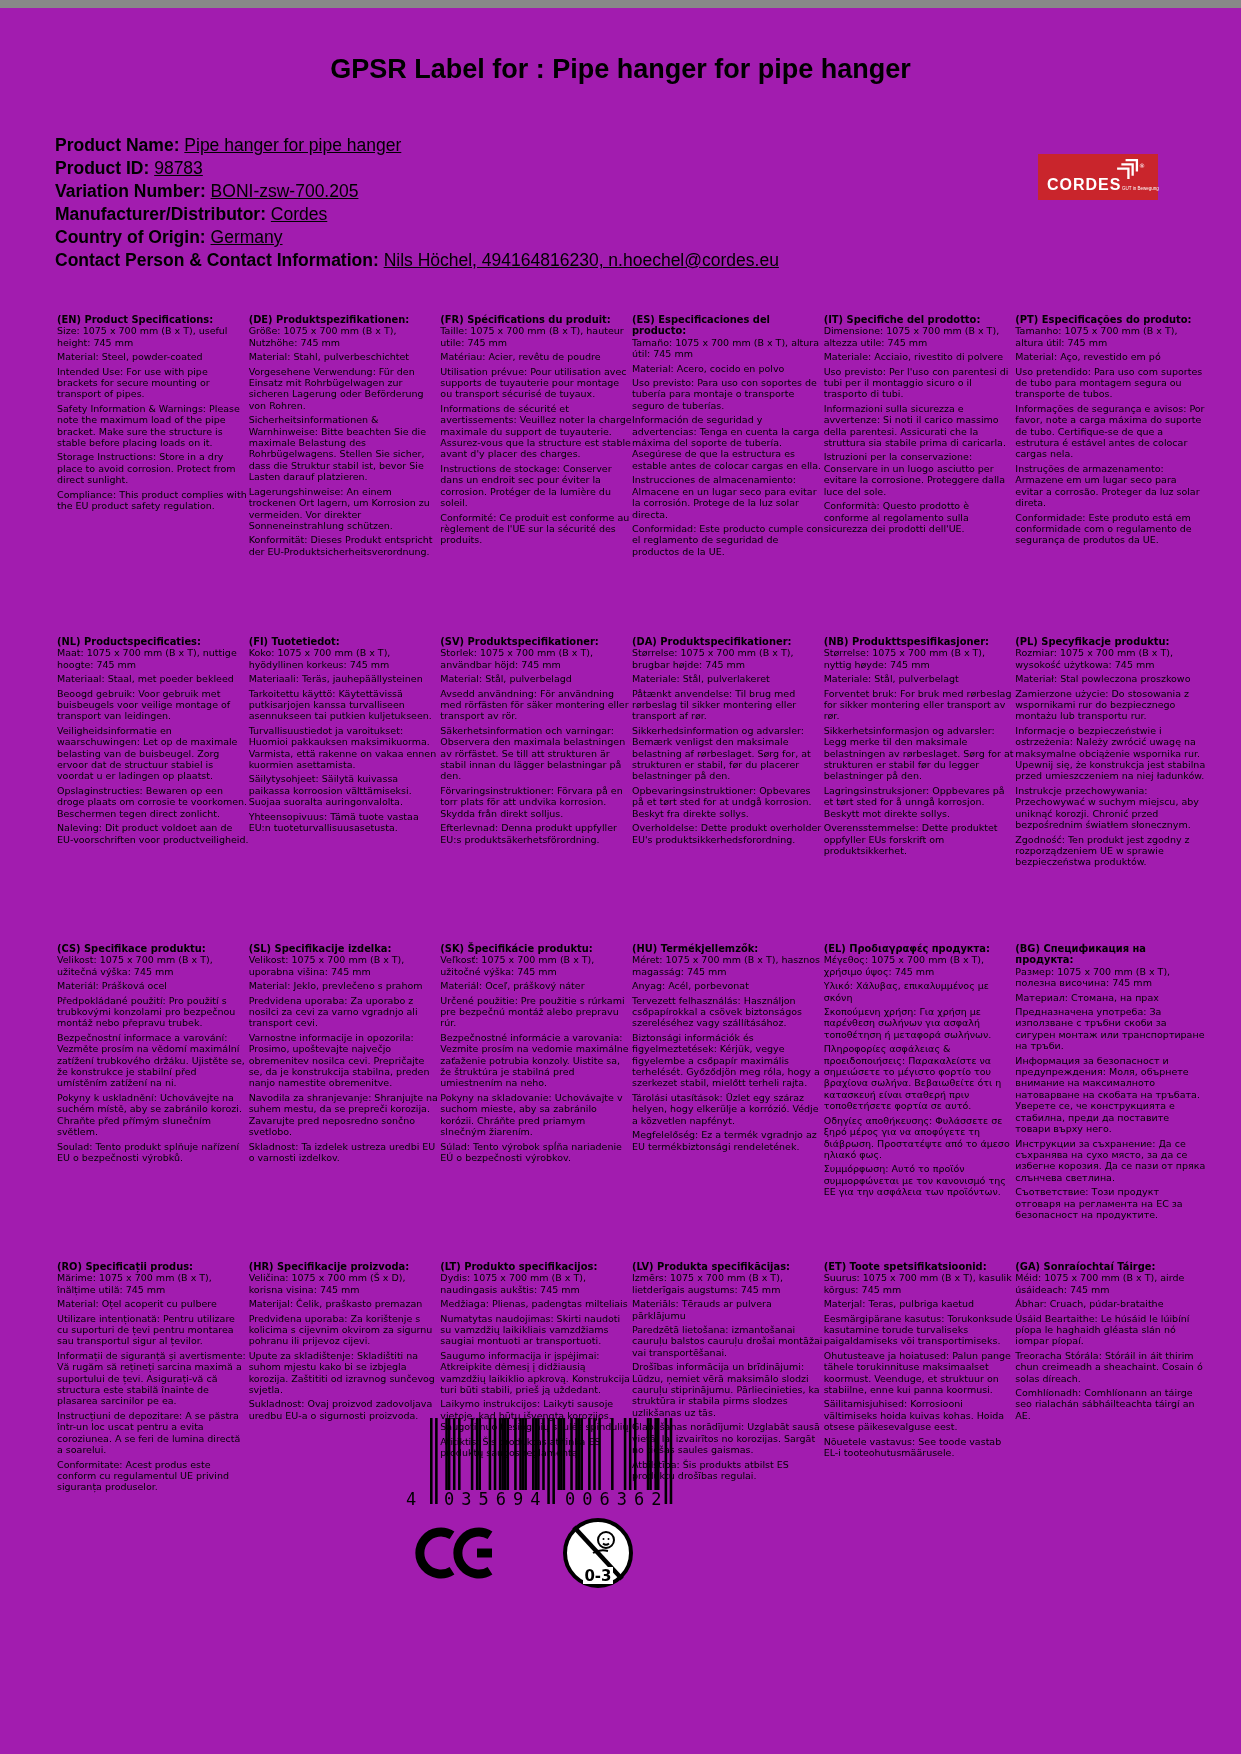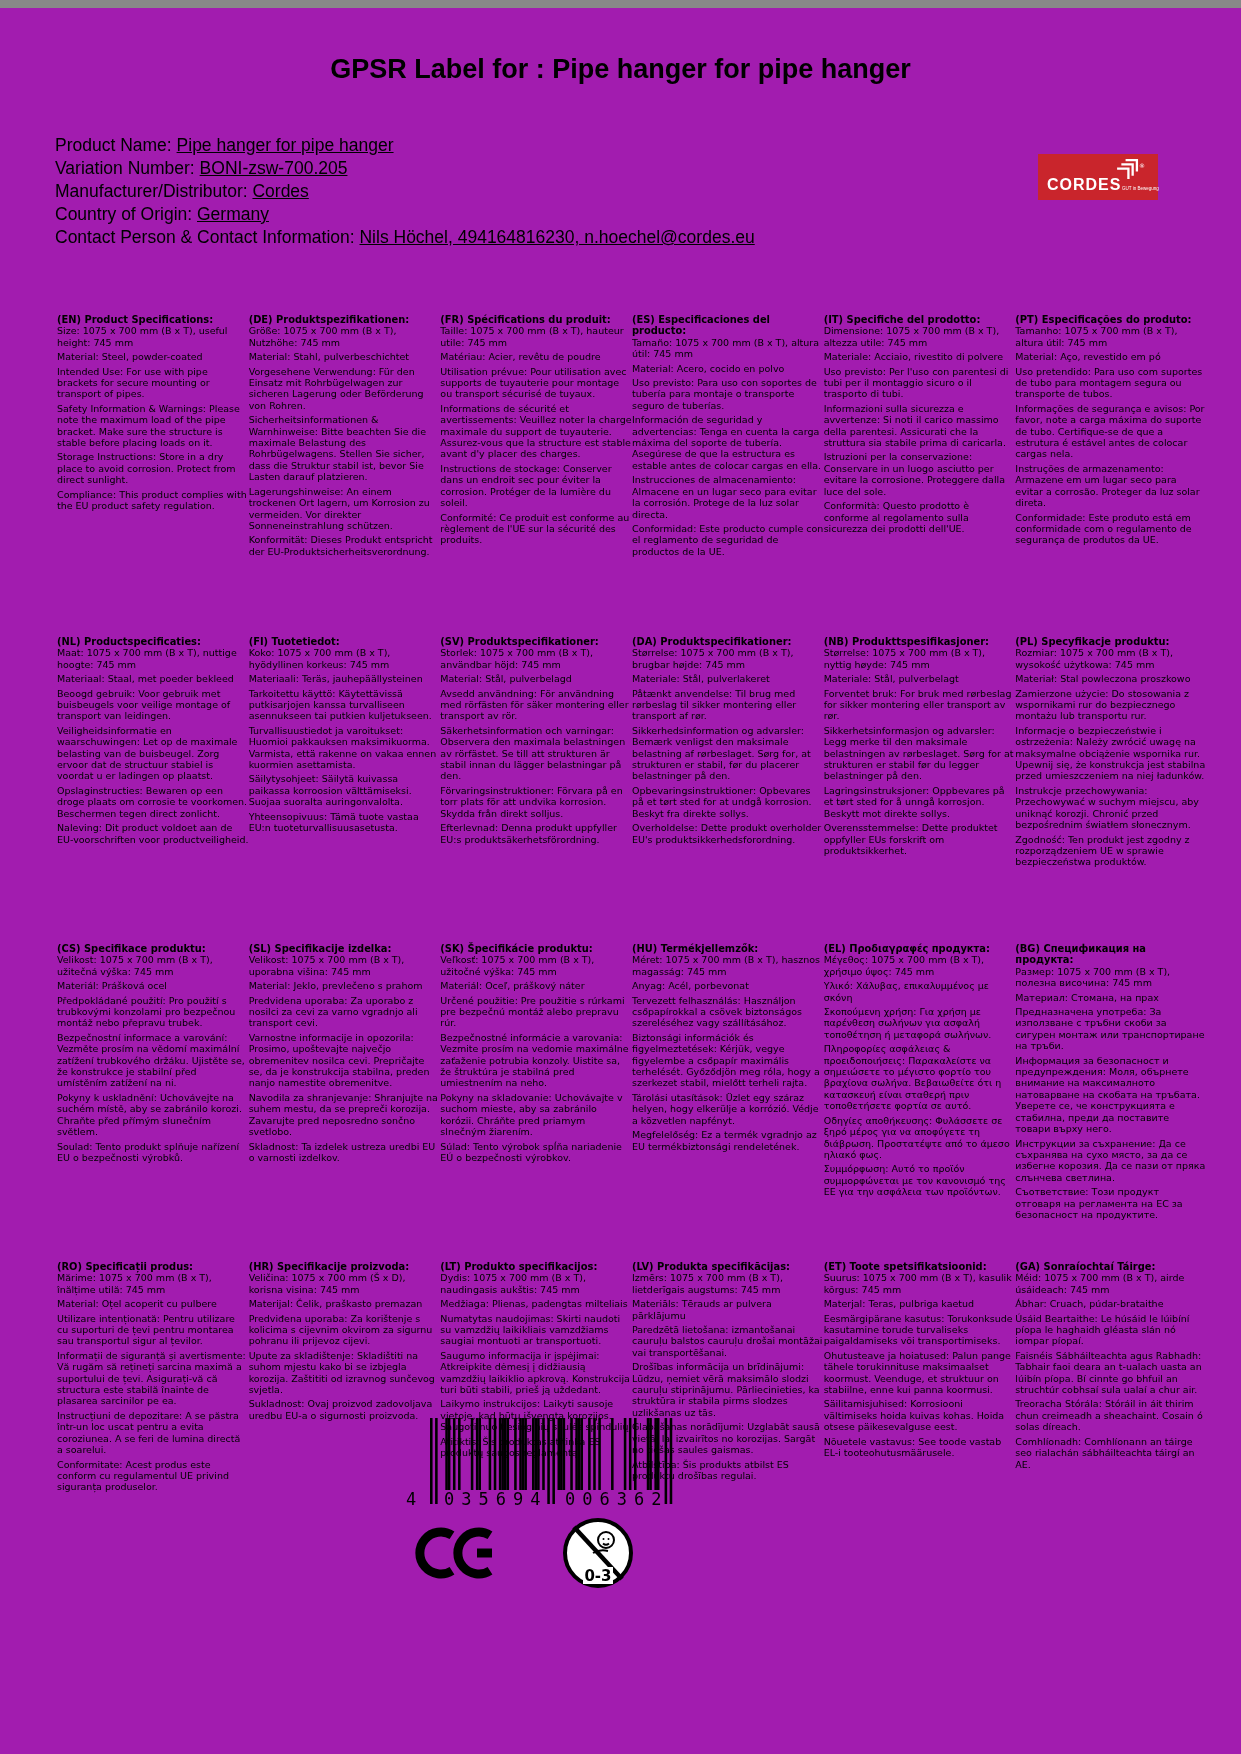--- a/index.html
+++ b/index.html
@@ -3,21 +3,21 @@
 <meta charset="utf-8">
 <style>
   html,body{margin:0;padding:0;background:#888;}
   .page{position:relative;width:1241px;height:1754px;background:#a21caf;color:#000;
         font-family:"DejaVu Sans",sans-serif;overflow:hidden;margin:8px auto;}
   .title{position:absolute;top:46px;left:0;width:100%;text-align:center;
          font-family:"Liberation Sans",sans-serif;font-weight:bold;font-size:27px;}
   
   .info{position:absolute;left:55px;top:126px;font-family:"Liberation Sans",sans-serif;
         font-size:17.5px;line-height:23px;}
-  .info-row .fl{font-weight:normal;}
+  .info-row .fl{font-weight:bold;}
   .info-row .fv{font-weight:normal;text-decoration:underline;}
   
   .logo{position:absolute;left:1038px;top:146px;width:120px;height:46px;background:#c9252c;}
   .logo-text{position:absolute;left:9px;bottom:6px;color:#fff;font-family:"Liberation Sans",sans-serif;
              font-weight:bold;font-size:16px;letter-spacing:1px;}
   .logo-chevrons{position:absolute;left:76px;top:3px;}
   .logo-reg{position:absolute;left:101px;top:8px;color:#fff;font-size:6px;}
   .logo-tagline{position:absolute;left:84px;bottom:9px;color:#fff;font-size:4.5px;
                 font-family:"Liberation Sans",sans-serif;white-space:nowrap;}
   
@@ -45,20 +45,21 @@
 </style>
 </head>
 <body>
 
 <div class="page">
 
   <div class="title">GPSR Label for : Pipe hanger for pipe hanger</div>
 
   <div class="info" id="product-info">
       <div class="info-row"><span class="fl">Product Name:  </span><span class="fv">Pipe hanger for pipe hanger</span></div>
+      <div class="info-row"><span class="fl">Product ID:  </span><span class="fv">98783</span></div>
       <div class="info-row"><span class="fl">Variation Number:  </span><span class="fv">BONI-zsw-700.205</span></div>
       <div class="info-row"><span class="fl">Manufacturer/Distributor:  </span><span class="fv">Cordes</span></div>
       <div class="info-row"><span class="fl">Country of Origin:  </span><span class="fv">Germany</span></div>
       <div class="info-row"><span class="fl">Contact Person &amp; Contact Information:  </span><span class="fv">Nils Höchel, 494164816230, n.hoechel@cordes.eu</span></div>
     </div>
 
   <div class="logo" id="cordes-logo" style="background: rgb(201, 37, 44);">
     <svg class="logo-chevrons" width="26" height="22" viewBox="0 0 26 22">
       <g transform="rotate(45 13 13)" stroke="#fff" stroke-width="2.3" fill="none">
         <path d="M5,7 L13,-1 L21,7"></path>
@@ -276,21 +277,20 @@
         <p>Eesmärgipärane kasutus: Torukonksude kasutamine torude turvaliseks paigaldamiseks või transportimiseks.</p>
         <p>Ohutusteave ja hoiatused: Palun pange tähele torukinnituse maksimaalset koormust. Veenduge, et struktuur on stabiilne, enne kui panna koormusi.</p>
         <p>Säilitamisjuhised: Korrosiooni vältimiseks hoida kuivas kohas. Hoida otsese päikesevalguse eest.</p>
         <p>Nõuetele vastavus: See toode vastab EL-i tooteohutusmäärusele.</p>
       </div>
       <div class="block">
         <div class="bh">(GA) Sonraíochtaí Táirge:</div>
         <p class="first">Méid: 1075 x 700 mm (B x T), airde úsáideach: 745 mm</p>
         <p>Ábhar: Cruach, púdar-brataithe</p>
         <p>Úsáid Beartaithe: Le húsáid le lúibíní píopa le haghaidh gléasta slán nó iompar píopaí.</p>
-        <p>Faisnéis Sábháilteachta agus Rabhadh: Tabhair faoi deara an t-ualach uasta an lúibín píopa. Bí cinnte go bhfuil an struchtúr cobhsaí sula ualaí a chur air.</p>
         <p>Treoracha Stórála: Stóráil in áit thirim chun creimeadh a sheachaint. Cosain ó solas díreach.</p>
         <p>Comhlíonadh: Comhlíonann an táirge seo rialachán sábháilteachta táirgí an AE.</p>
       </div>
     </div>
 
   <div class="barcode">
     <svg id="barcode-bars" width="243" height="87" viewBox="0 0 243 87">
         <rect x="0.00" y="0" width="2.55" height="86"></rect>
         <rect x="5.10" y="0" width="2.55" height="86"></rect>
         <rect x="15.30" y="0" width="2.55" height="72"></rect>

